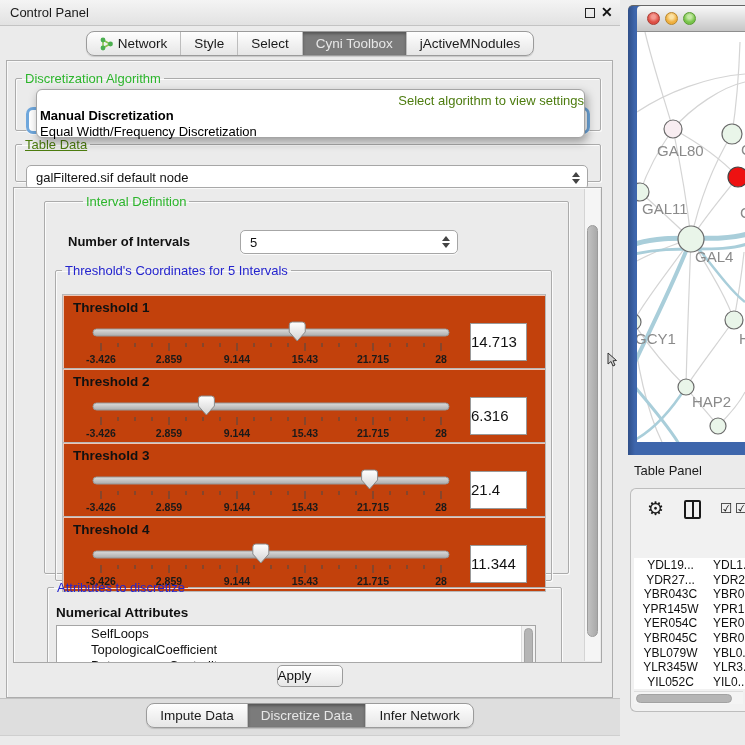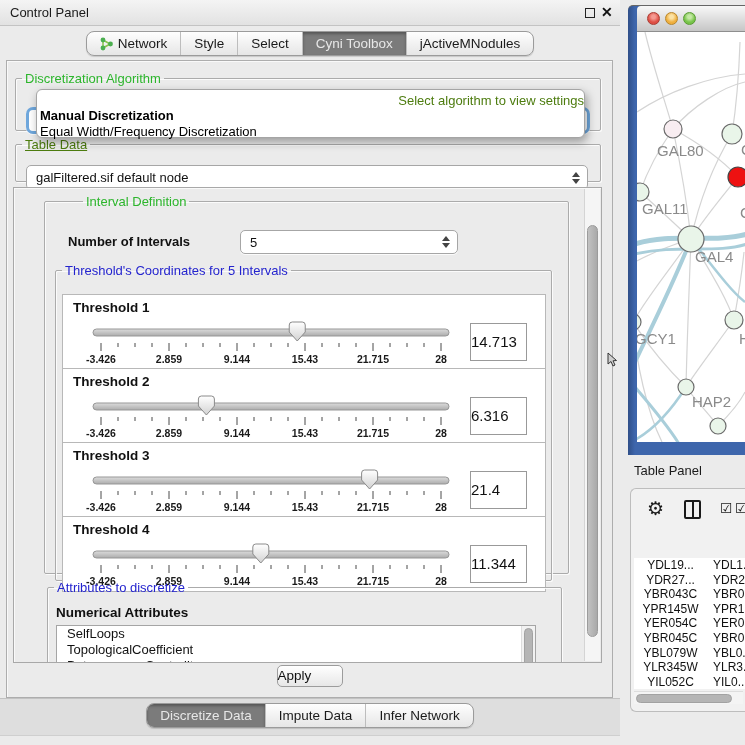--- a/index.html
+++ b/index.html
@@ -58,31 +58,31 @@
              border-left:1px solid #D4D4D4; }
   .vscroll .thumb { position:absolute; left:2px; width:11px; border-radius:6px;
              background:linear-gradient(90deg,#C2C2C2,#A9A9A9); border:1px solid #9B9B9B; }
 
   .fs-interval { left:30px; top:6px; width:525px; height:380px;padding-left:32px; }
   .num-label { position:absolute; left:23px; top:25px; font-weight:bold; font-size:13px; }
   .combo-num { left:195px; top:21px; width:218px; height:24px; }
 
   .fs-thresh { left:10px; top:54px; width:497px; height:318px; }
 
-  .tbox { position:absolute; left:6px; width:484px; height:76px; background:#ffffff;
+  .tbox { position:absolute; left:6px; width:484px; height:76px; background:#c2410c;
           border:1px solid #B8B8B8; box-shadow:inset 1px 1px 0 rgba(255,255,255,.7); }
   .tbox .tlabel { position:absolute; left:10px; top:5px; font-weight:bold; font-size:13.5px; }
   .tbox svg.slider { position:absolute; left:30px; top:26px; overflow:visible; }
   .tvalue { position:absolute; left:407px; top:28px; width:57px; height:38px; background:#fff;
             border:1px solid #999; font-size:15px; text-align:left; padding:9px 6px 0 0; }
 
   .fs-attrs { left:33px; top:392px; width:515px; height:92px; }
   .attr-label { position:absolute; left:8px; top:10px; font-weight:bold; font-size:13.5px; }
   .listbox { position:absolute; left:8px; top:30px; width:480px; height:56px; background:#fff;
-             border:1px solid #A5A5A5; overflow:hidden; }
+             border:1px solid #A5A5A5; overflow:hidden;padding-left:24px; }
   .listbox .item { font-size:13px; padding-left:10px; line-height:16px; color:#111; }
   .list-scroll { position:absolute; right:0; top:0; width:14px; height:100%; background:#F2F2F2; border-left:1px solid #DDD; }
   .list-scroll .thumb { position:absolute; left:2px; top:2px; width:9px; height:90%; border-radius:5px;
              background:#B5B5B5; border:1px solid #A2A2A2; }
 
   .apply-row { position:absolute; left:0; top:604px; width:605px; display:flex; justify-content:center; }
   .apply-btn { width:66px; height:22px; border:1px solid #9C9C9C; border-radius:5px;
                background:linear-gradient(#FFFFFF,#E7E7E7); font-size:13.5px; text-align:left; line-height:20px; }
 
   .bottom-strip { position:absolute; left:0; top:698px; width:620px; height:38px;
@@ -383,25 +383,25 @@
     </div>
 
     <div class="apply-row">
       <div class="apply-btn">Apply</div>
     </div>
   </div>
 
   <div class="bottom-strip"></div>
   <div class="bottom-tabs">
     <div class="tabgroup">
+      <div class="tab">
+          <span>Impute Data</span>
+        </div>
       <div class="tab sel">
           <span>Discretize Data</span>
-        </div>
-      <div class="tab">
-          <span>Impute Data</span>
         </div>
       <div class="tab">
           <span>Infer Network</span>
         </div>
     </div>
   </div>
 </div>
 
 <div class="net-window">
   <div class="net-titlebar">

